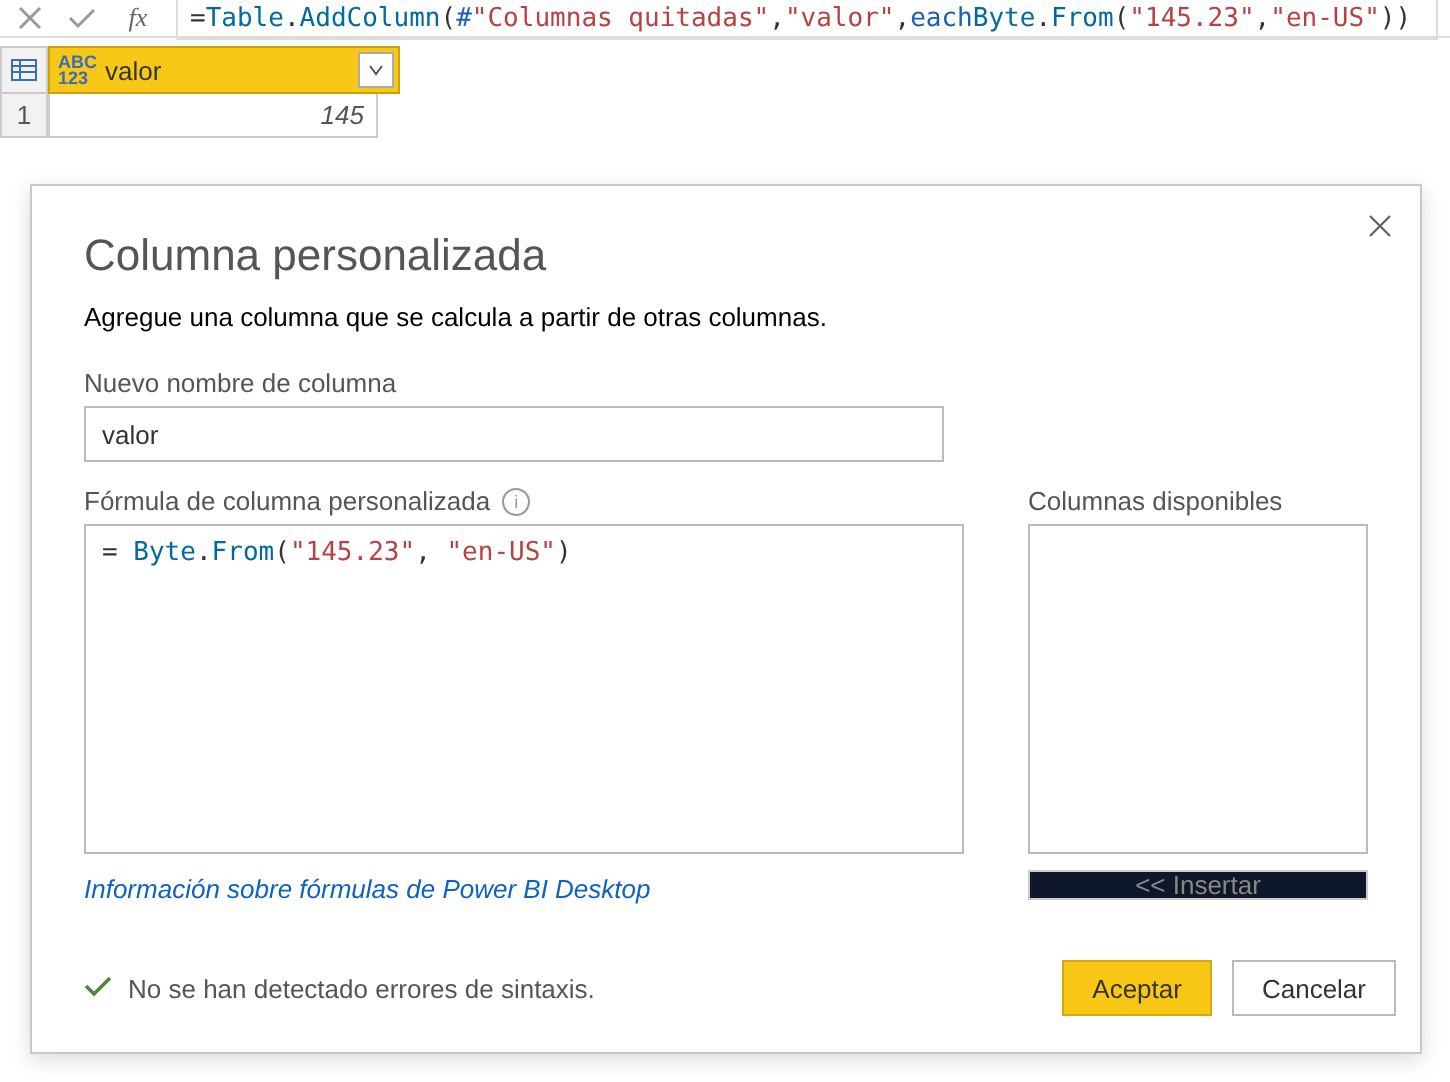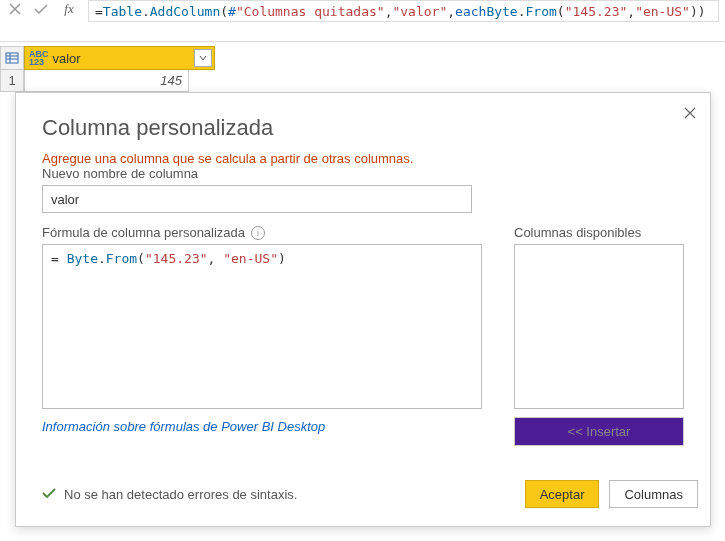--- a/index.html
+++ b/index.html
@@ -11,22 +11,22 @@
     color: #333;
     width: 725px;
     height: 541px;
     overflow: hidden;
     position: relative;
   }
 
   
   .formula-bar {
     display: flex;
-    align-items: flex-start;
-    height: 42px;
+    align-items: center;
+    height: 19px;
     border-bottom: 1px solid #ddd;
     padding: 0 6px;
     gap: 8px;
   }
   .fb-btn {
     width: 18px; height: 18px;
     display:flex;align-items:center;justify-content:center;
     color:#888;
   }
   .fb-formula {
@@ -50,21 +50,21 @@
   .tp-header {
     display:flex; align-items:center;
     height:24px;
   }
   .tp-rowhdr {
     width:24px;height:24px;
     background:#f2f2f2;border:1px solid #ccc;
     display:flex;align-items:center;justify-content:center;
   }
   .tp-colhdr {
-    width:191px;height:24px;
+    width:176px;height:24px;
     background:#f9c816;
     border:1px solid #c9a30a;
     display:flex;align-items:center;
     padding:0 4px;
     gap:4px;
     position:relative;
   }
   .tp-colhdr .abc123 {
     font-size:9px;line-height:8px;color:#3a6fb7;font-weight:600;
   }
@@ -95,21 +95,21 @@
     box-shadow:0 3px 10px rgba(0,0,0,.15);
     padding:22px 26px 16px 26px;
   }
   .dlg-close {
     position:absolute; right:10px; top:10px;
     width:20px;height:20px;
     display:flex;align-items:center;justify-content:center;
     color:#666;
   }
   .dlg-title { font-size:22px; color:#555; font-weight:400; margin:0 0 10px 0; }
-  .dlg-sub   { color:#c2410c; }
+  .dlg-sub   { color:#000000; margin-bottom:18px; }
   .field-label { color:#555; margin-bottom:4px; }
   .field-label.with-info { display:flex; align-items:center; gap:6px; }
   .info-icon {
     width:14px;height:14px;border:1px solid #999;border-radius:50%;
     display:flex;align-items:center;justify-content:center;
     font-size:9px;color:#999;
   }
   .text-input {
     width:430px;height:28px;border:1px solid #bbb;padding:4px 8px;
     font-family:inherit;font-size:13px;color:#333;background:#fff;
@@ -119,22 +119,22 @@
   .col-right { flex:1; }
   .formula-box {
     width:440px;height:165px;border:1px solid #bbb;
     padding:6px 8px;font-family:Consolas,monospace;font-size:13px;
     background:#fff;
   }
   .avail-box {
     height:165px;border:1px solid #bbb;background:#fff;
   }
   .insert-btn {
-    width:100%;height:29px;margin-top:8px;
-    background:#4c1d95;border:1px solid #ccc;color:#888;
+    width:100%;height:15px;margin-top:8px;
+    background:#0f172a;border:1px solid #ccc;color:#888;
     display:flex;align-items:center;justify-content:center;
   }
   .link { color:#0e62c0; margin-top:10px; display:inline-block;font-style:italic; }
   .dlg-footer {
     position:absolute;left:26px;right:12px;bottom:18px;
     display:flex;justify-content:space-between;
   }
   .status { display:flex;align-items:center;gap:8px;color:#555; }
   .status .check { color:#4a8a3a; font-weight:bold; }
   .btns { display:flex; gap:10px; }
@@ -250,16 +250,16 @@
     <div class="status">
       <span class="check">
         <svg width="14" height="12" viewBox="0 0 14 12">
             <path d="M1 6 L5 10 L13 2" stroke="#4a8a3a" stroke-width="1.8" fill="none"></path>
           </svg>
       </span>
       <span>No se han detectado errores de sintaxis.</span>
     </div>
     <div class="btns">
       <div class="btn primary">Aceptar</div>
-      <div class="btn">Columnas</div>
+      <div class="btn">Cancelar</div>
     </div>
   </div>
 </div>
 
 </body></html>

